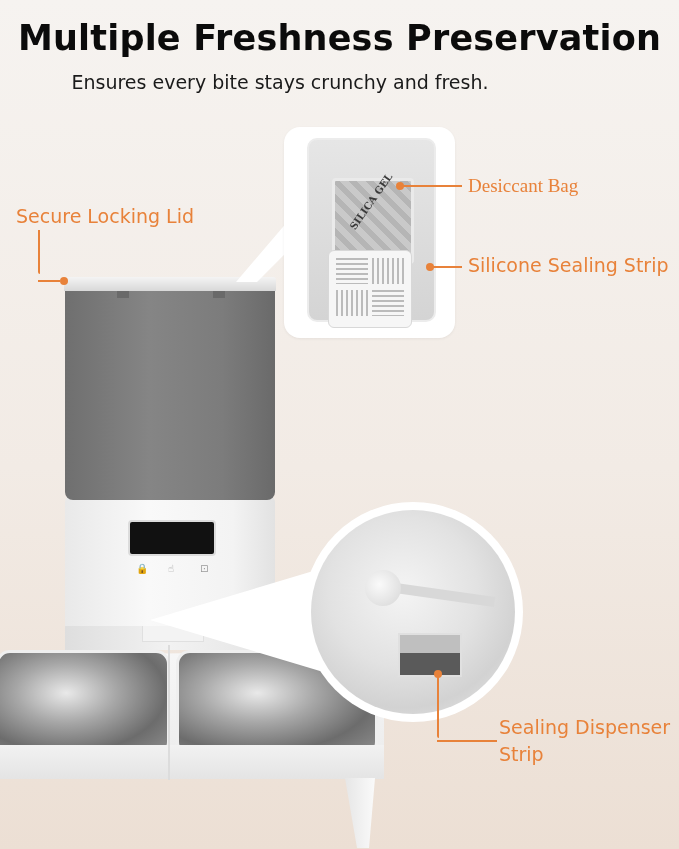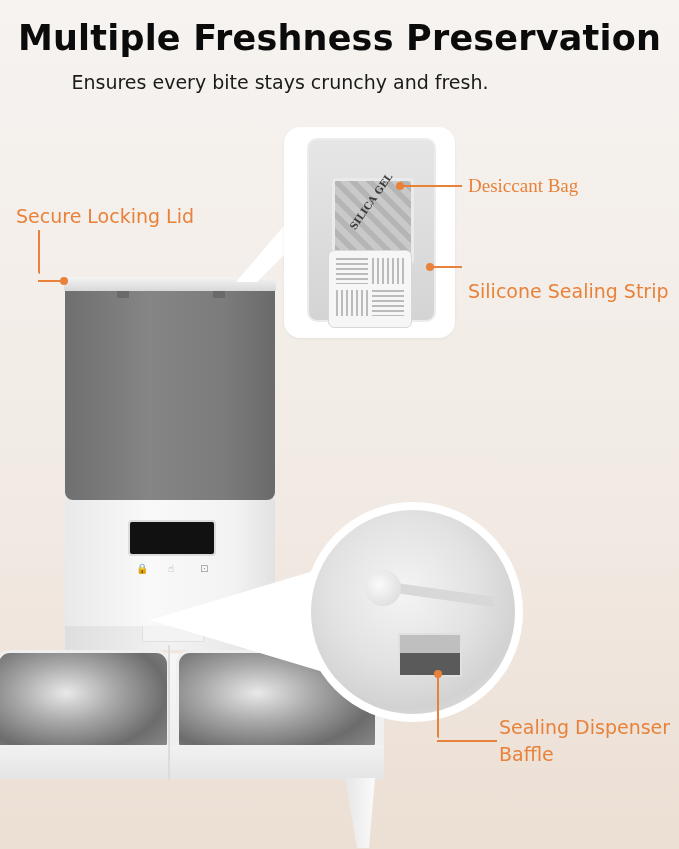--- a/index.html
+++ b/index.html
@@ -187,22 +187,22 @@
 
 <div>
   <div class="abs dot" style="left:396px; top:182px;"></div>
   <div class="abs line-h" style="left:402px; top:185px; width:60px;"></div>
   <div class="abs callout-label" style="left:468px; top:174px;font-family:Liberation Serif, serif;">Desiccant Bag</div>
 </div>
 
 <div>
   <div class="abs dot" style="left:426px; top:263px;"></div>
   <div class="abs line-h" style="left:432px; top:266px; width:30px;"></div>
-  <div class="abs callout-label" style="left:468px; top:254px;margin-top:26px;">Silicone Sealing Strip</div>
+  <div class="abs callout-label" style="left:468px; top:254px;">Silicone Sealing Strip</div>
 </div>
 
 <div>
   <div class="abs dot" style="left:434px; top:670px;"></div>
   <div class="abs line-v" style="left:437px; top:676px; height:62px; border-radius:0 0 0 6px;"></div>
   <div class="abs line-h" style="left:437px; top:740px; width:60px;"></div>
   <div class="abs callout-label" style="left:499px; top:716px;">Sealing Dispenser</div>
-  <div class="abs callout-label" style="left:499px; top:743px;">Baffle</div>
+  <div class="abs callout-label" style="left:499px; top:743px;">Strip</div>
 </div>
 
 </body></html>

